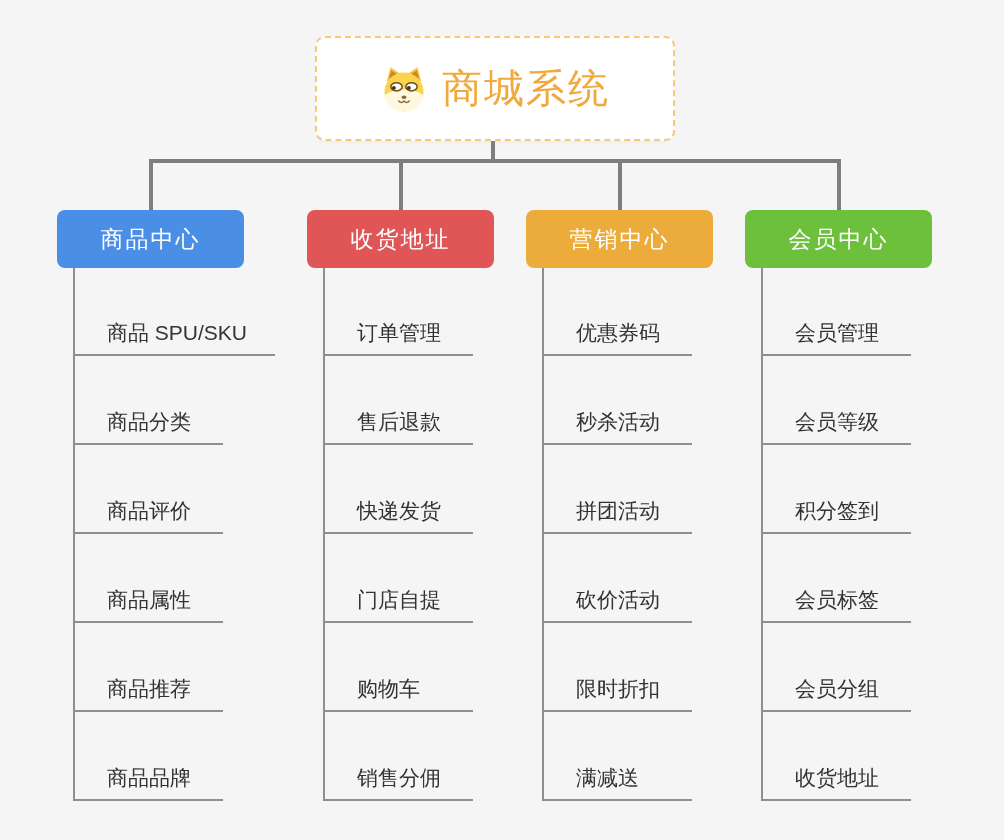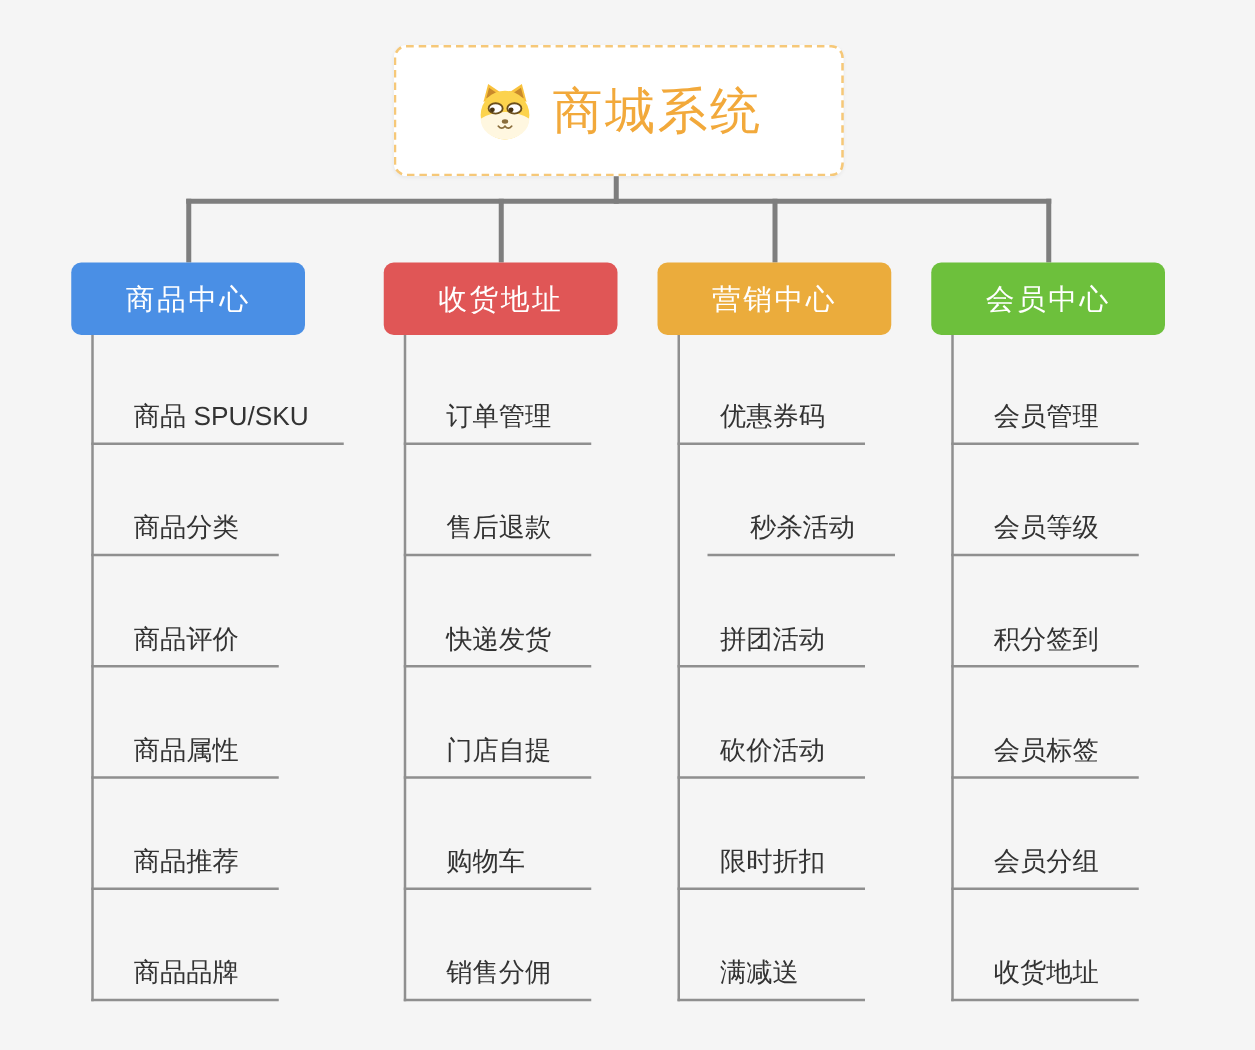--- a/index.html
+++ b/index.html
@@ -160,21 +160,21 @@
       <div class="leaf" style="left: 323px; top: 757px; border-bottom-color: rgb(143, 143, 143);">
         <span style="color: rgb(51, 51, 51);">销售分佣</span>
       </div>
       <div class="branch-node" style="left: 526px; background: rgb(235, 172, 60); align-items: center;">
         <span>营销中心</span>
       </div>
       <div class="leaf-vline" style="left: 542px; top: 268px; height: 533px; background: rgb(143, 143, 143);"></div>
       <div class="leaf" style="left: 542px; top: 312px; border-bottom-color: rgb(143, 143, 143);">
         <span style="color: rgb(51, 51, 51);">优惠券码</span>
       </div>
-      <div class="leaf" style="left: 542px; top: 401px; border-bottom-color: rgb(143, 143, 143); margin-left: 24px;">
+      <div class="leaf" style="left: 542px; top: 401px; border-bottom-color: rgb(143, 143, 143);">
         <span style="color: rgb(51, 51, 51);">秒杀活动</span>
       </div>
       <div class="leaf" style="left: 542px; top: 490px; border-bottom-color: rgb(143, 143, 143);">
         <span style="color: rgb(51, 51, 51);">拼团活动</span>
       </div>
       <div class="leaf" style="left: 542px; top: 579px; border-bottom-color: rgb(143, 143, 143);">
         <span style="color: rgb(51, 51, 51);">砍价活动</span>
       </div>
       <div class="leaf" style="left: 542px; top: 668px; border-bottom-color: rgb(143, 143, 143);">
         <span style="color: rgb(51, 51, 51);">限时折扣</span>

